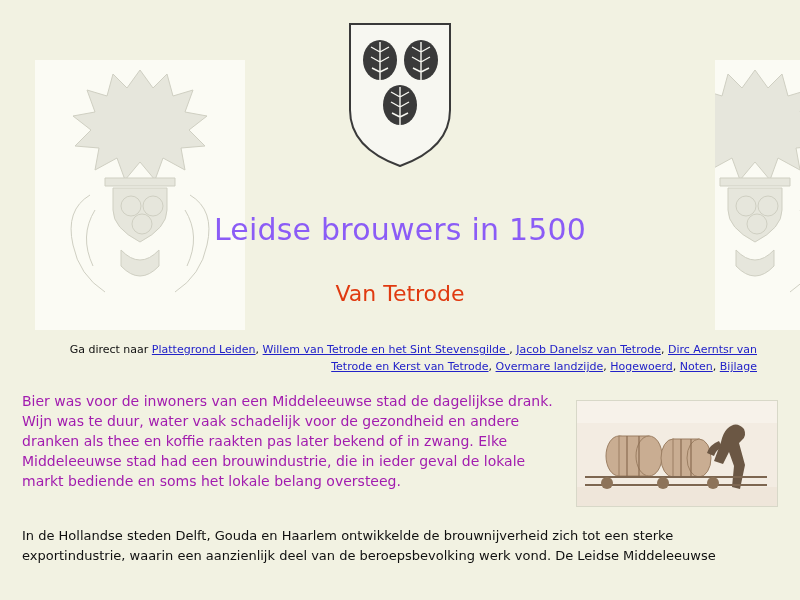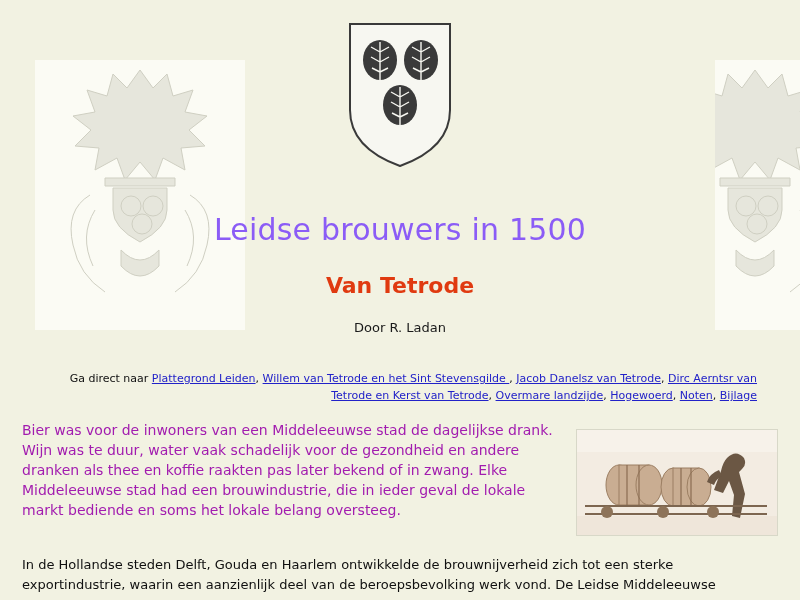--- a/index.html
+++ b/index.html
@@ -46,26 +46,26 @@
     margin: 0;
     padding-top: 212px;
     text-align: center;
     color: #8b5cf6;
     font-size: 30px;
     font-weight: normal;
     letter-spacing: 0.2px;
   }
 
   h2.subtitle {
-    margin: 0;
+    margin: 8px;
     padding-top: 26px;
     text-align: center;
     color: #e03a10;
     font-size: 22px;
-    font-weight: bold;
+    font-weight: normal;
   }
 
   .byline {
     margin: 0;
     padding-top: 22px;
     text-align: center;
     color: #1a1a1a;
     font-size: 13px;
   }
 
@@ -166,21 +166,20 @@
       <path d="M76 22 L76 60 M76 32 L67 27 M76 32 L85 27 M76 42 L67 37 M76 42 L85 37 M76 52 L68 48 M76 52 L84 48"></path>
       <path d="M55 67 L55 105 M55 77 L46 72 M55 77 L64 72 M55 87 L46 82 M55 87 L64 82 M55 97 L47 93 M55 97 L63 93"></path>
     </g>
   </svg>
 </div>
 
 <div class="page">
 
   <h1 class="title">Leidse brouwers in 1500</h1>
   <h2 class="subtitle">Van Tetrode</h2>
-  <p class="byline">Door R. Ladan</p>
 
   <p class="quicknav">
     <span>Ga direct naar </span><a href="#">Plattegrond Leiden</a><span>, </span><a href="#">Willem van Tetrode en het Sint Stevensgilde </a><span>, </span><a href="#">Jacob Danelsz van Tetrode</a><span>, </span><a href="#">Dirc Aerntsr van Tetrode en Kerst van Tetrode</a><span>, </span><a href="#">Overmare landzijde</a><span>, </span><a href="#">Hogewoerd</a><span>, </span><a href="#">Noten</a><span>, </span><a href="#">Bijlage</a>
   </p>
 
   <div class="lead-block">
     <div class="lead-photo">
       <svg width="200" height="105" viewBox="0 0 200 105">
         <rect x="0" y="0" width="200" height="105" fill="#f3ece2"></rect>
         <rect x="0" y="0" width="200" height="22" fill="#f7f2ea"></rect>

